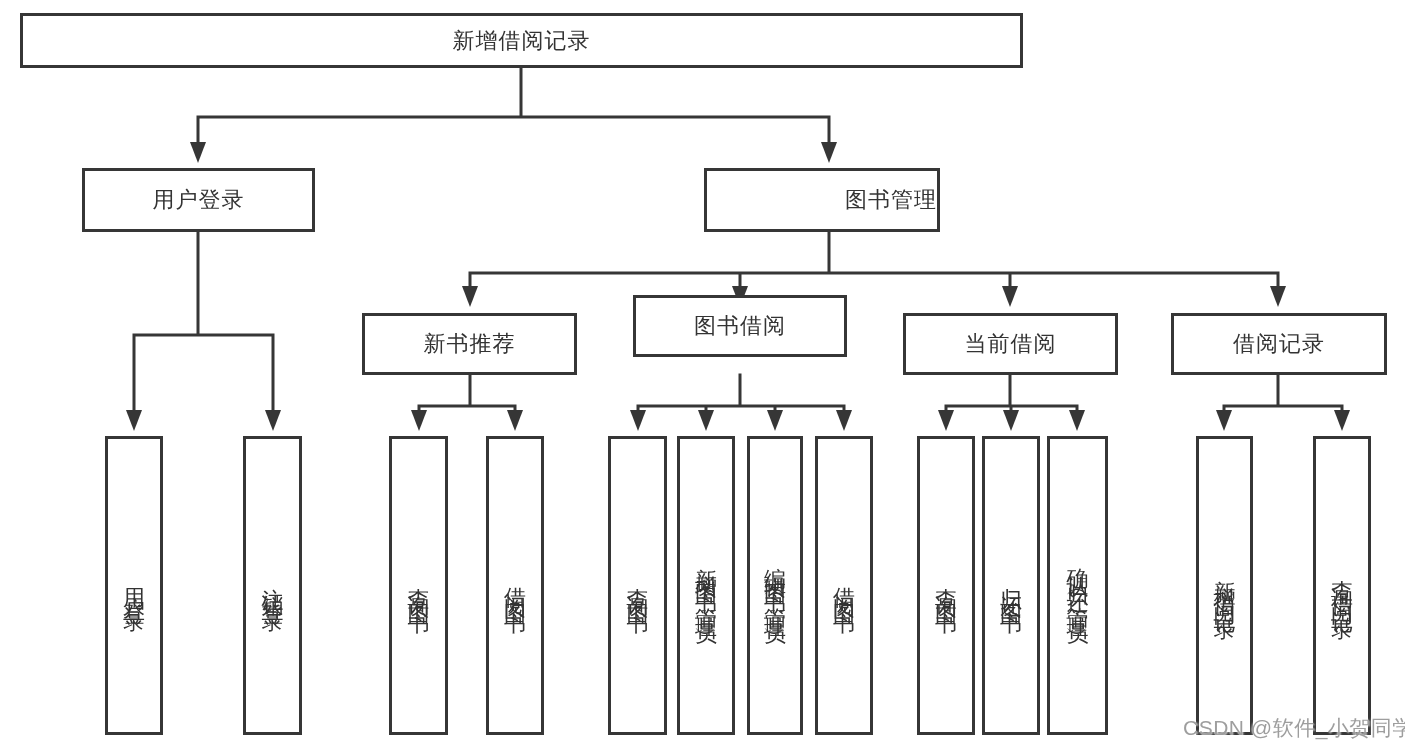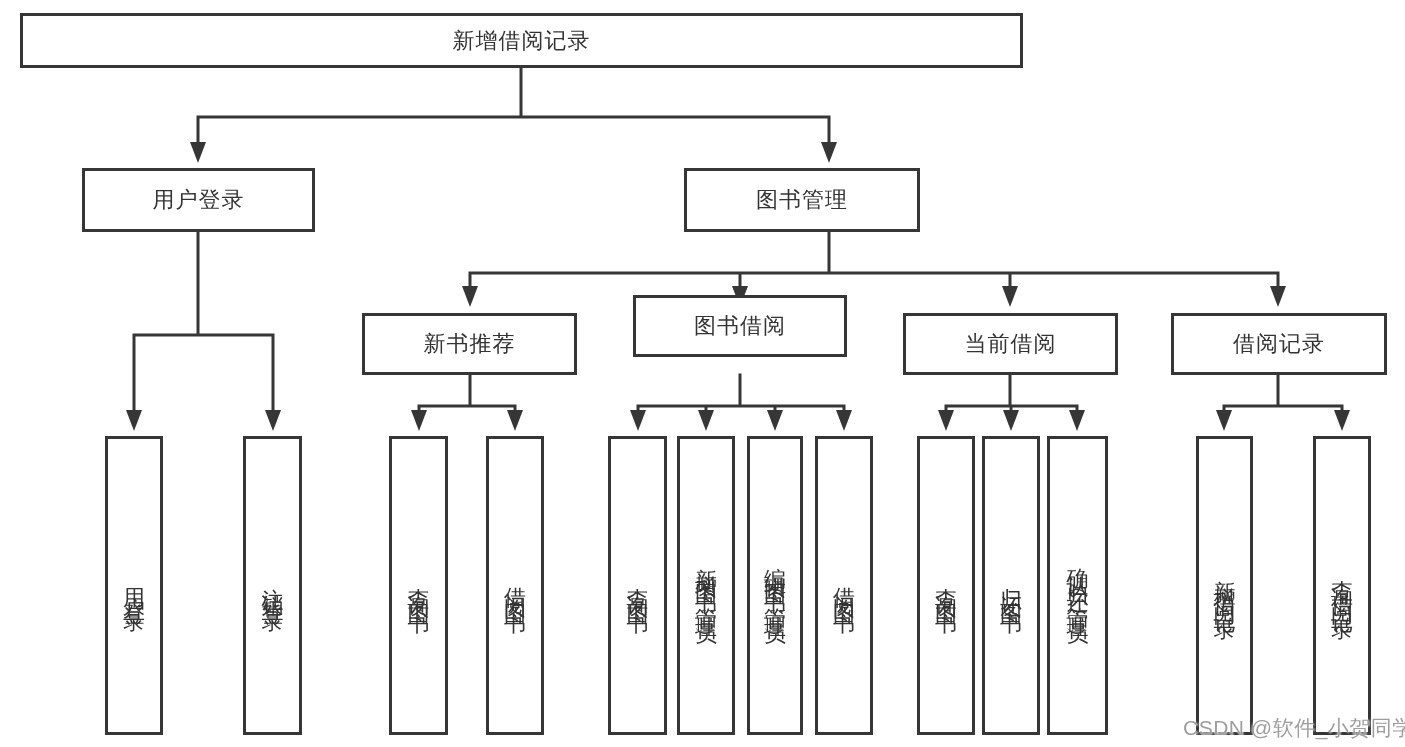--- a/index.html
+++ b/index.html
@@ -95,21 +95,21 @@
     </g>
   </svg>
 
   <div class="node hbox" style="left:20px; top:13px; width:1003px; height:55px;">
     <span>新增借阅记录</span>
   </div>
 
   <div class="node hbox" style="left:82px; top:168px; width:233px; height:64px;">
     <span>用户登录</span>
   </div>
-  <div class="node hbox" style="left:684px; top:168px; width:236px; height:64px;">
+  <div class="node hbox" style="left:704px; top:168px; width:236px; height:64px;justify-content:flex-end;">
     <span>图书管理</span>
   </div>
 
   <div class="node hbox" style="left:362px; top:313px; width:215px; height:62px;">
     <span>新书推荐</span>
   </div>
   <div class="node hbox" style="left:633px; top:295px; width:214px; height:62px;">
     <span>图书借阅</span>
   </div>
   <div class="node hbox" style="left:903px; top:313px; width:215px; height:62px;justify-content:center;">

